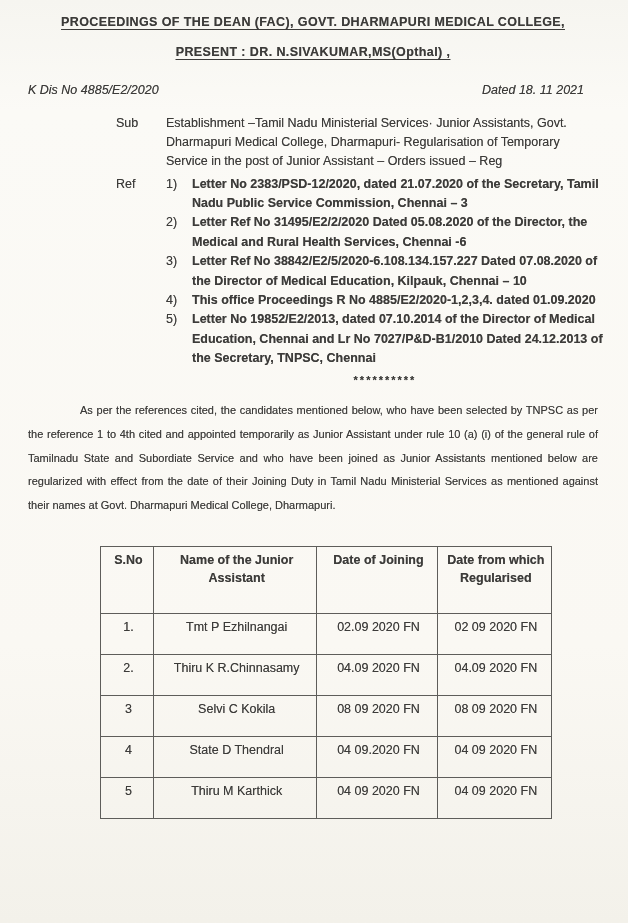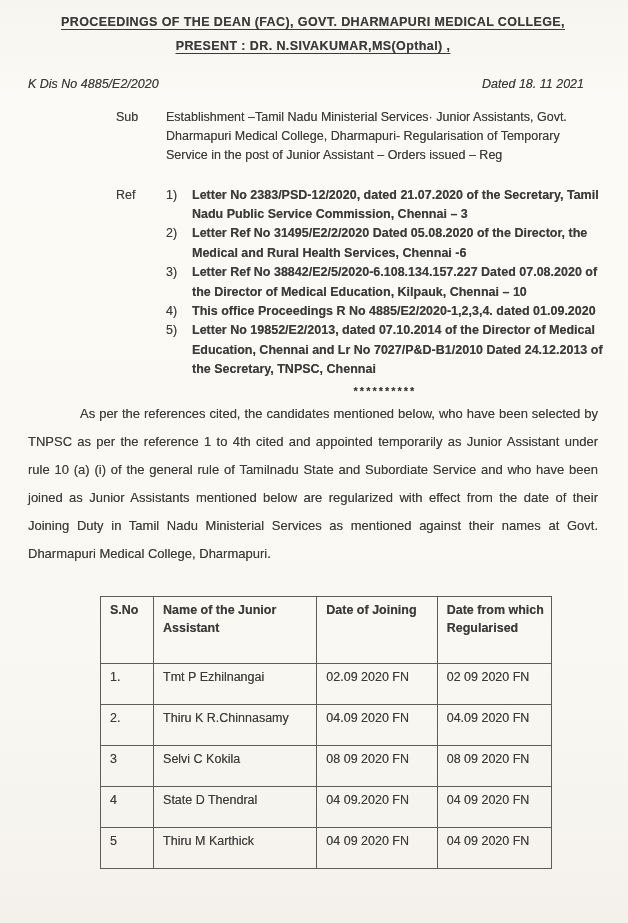--- a/index.html
+++ b/index.html
@@ -21,21 +21,21 @@
     text-shadow: 0 0 0.5px rgba(70,70,70,0.65);
   }
   
   .doc-header { text-align: center; }
   .doc-header .h-line {
     font-weight: bold;
     font-size: 12.5px;
     letter-spacing: 0.4px;
     text-decoration: underline;
     text-underline-offset: 3px;
-    margin-bottom: 8px;
+    margin-bottom: 14px;
     line-height: 1.3;
   }
   
   .meta-row {
     display: flex;
     justify-content: space-between;
     margin-top: 22px;
     font-size: 12.5px;
     font-style: italic;
   }
@@ -43,21 +43,21 @@
   
   .block {
     display: flex;
     margin-left: 88px;
     margin-top: 17px;
     font-size: 12.5px;
     line-height: 1.55;
   }
   .block-label { width: 50px; flex-shrink: 0; }
   .block-body  { width: 438px; }
-  .ref-block { margin-top: 20px; }
+  .ref-block { margin-top: 3px; }
   .ref-item { display: flex; }
   .ref-num  { width: 26px; flex-shrink: 0; }
   .ref-text { flex: 1; font-weight: bold; }
   .separator-stars {
     text-align: center;
     font-size: 11px;
     letter-spacing: 2px;
     margin-top: 4px;
     width: 438px;
     font-weight: bold;
@@ -65,39 +65,39 @@
   
   .order-heading {
     margin-top: 16px;
     font-size: 13px;
     font-weight: bold;
     text-decoration: underline;
     text-underline-offset: 3px;
     letter-spacing: 0.5px;
   }
   .order-paragraph {
-    margin-top: 0;
-    font-size: 13px;
+    margin-top: 10px;
+    font-size: 11px;
     line-height: 2.15;
     text-align: justify;
     text-indent: 52px;
   }
   
   .reg-table {
     margin-top: 28px;
     margin-left: 72px;
     border-collapse: collapse;
     font-size: 12.5px;
     width: 452px;
     table-layout: fixed;
   }
   .reg-table th, .reg-table td {
     border: 1px solid #5e5d5a;
     vertical-align: top;
-    text-align: left;
+    text-align: center;
     padding: 4px 6px 4px 9px;
     line-height: 1.45;
   }
   .reg-table th { font-weight: bold; height: 58px; }
   .reg-table td { height: 32px; }
   .col-sno   { width: 52px; }
   .col-name  { width: 160px; }
   .col-join  { width: 118px; }
   .col-reg   { width: 112px; }
 </style>

